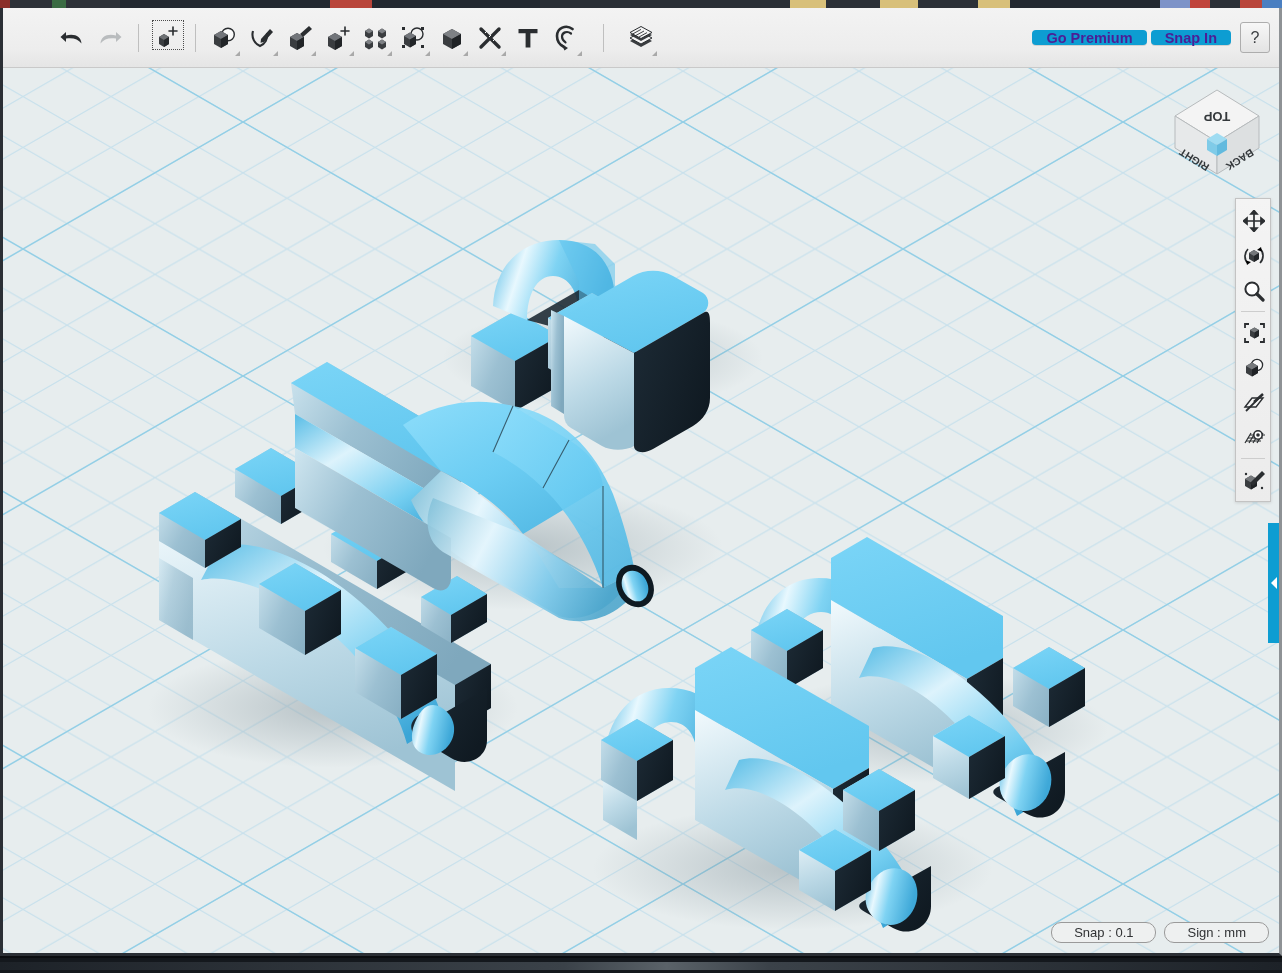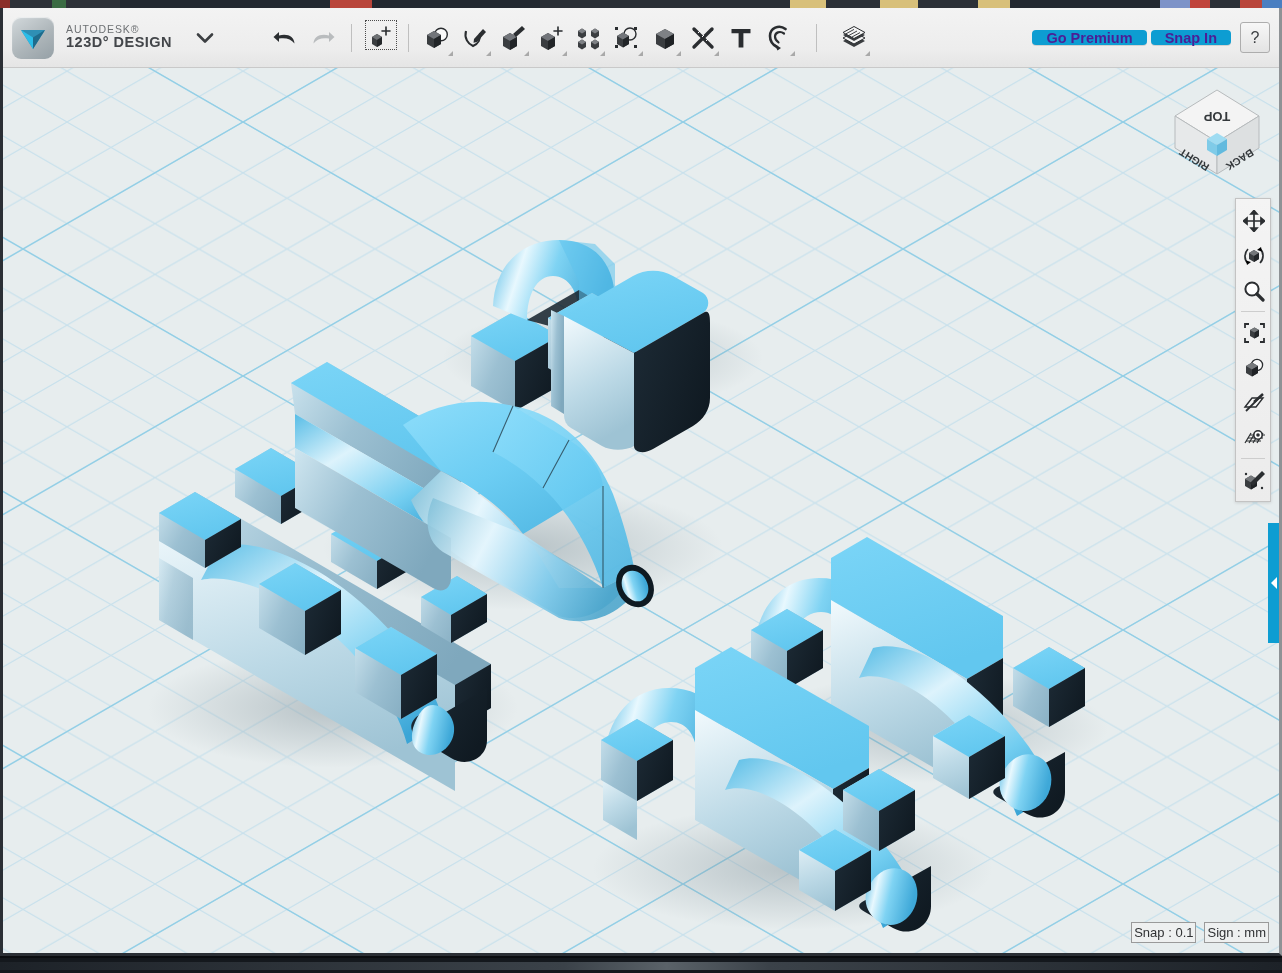--- a/index.html
+++ b/index.html
@@ -156,58 +156,40 @@
     border-bottom: 6px solid transparent;
     border-right: 6px solid #ffffff;
   }
 
   
   .status-row {
     position: absolute; right: 10px; bottom: 10px;
     display: flex; gap: 8px; z-index: 25;
   }
   .chip {
-    border: 1px solid #9a9a9a; border-radius: 0;
+    border: 1px solid #9a9a9a; border-radius: 10px;
     background: #eef0f0;
-    padding: 2px 2px;
+    padding: 2px 22px;
     font-size: 13px; color: #303234;
     cursor: default;
   }
 
   .ic { display: block; }
 </style>
 </head>
 <body>
 
 <div id="app">
 
   <div class="os-top-strip"></div>
 
   <div class="win-frame">
 
     <div class="toolbar">
 
-      <div class="brand">
-        <div class="brand-logo">
-          <svg class="ic" width="30" height="30" viewBox="0 0 30 30">
-            <polygon points="3,7 27,7 15,26" fill="#2f8fb5"></polygon>
-            <polygon points="3,7 15,14.5 15,26" fill="#2cbde8"></polygon>
-            <polygon points="27,7 15,14.5 15,26" fill="#1f6b8c"></polygon>
-          </svg>
-        </div>
-        <div class="brand-text">
-          <div class="brand-top">AUTODESK®</div>
-          <div class="brand-bot">123D° DESIGN</div>
-        </div>
-        <div class="brand-caret">
-          <svg class="ic" width="18" height="12" viewBox="0 0 18 12">
-            <path d="M2 2.5 L9 9.5 L16 2.5" stroke="#3c3f42" stroke-width="2.6" fill="none" stroke-linecap="round" stroke-linejoin="round"></path>
-          </svg>
-        </div>
-      </div>
 
       <div style="width:50px"></div>
 
       <div class="tb-btn">
         <svg class="ic" width="26" height="22" viewBox="0 0 26 22">
           <path d="M7 5 L1.5 10 L7 15 L7 11.6 C14 10.6 19 12 22.5 16.5 C22 9.5 16 6.3 7 8.4 Z" fill="#2a2d30"></path>
         </svg>
       </div>
 
       <div class="tb-btn">

